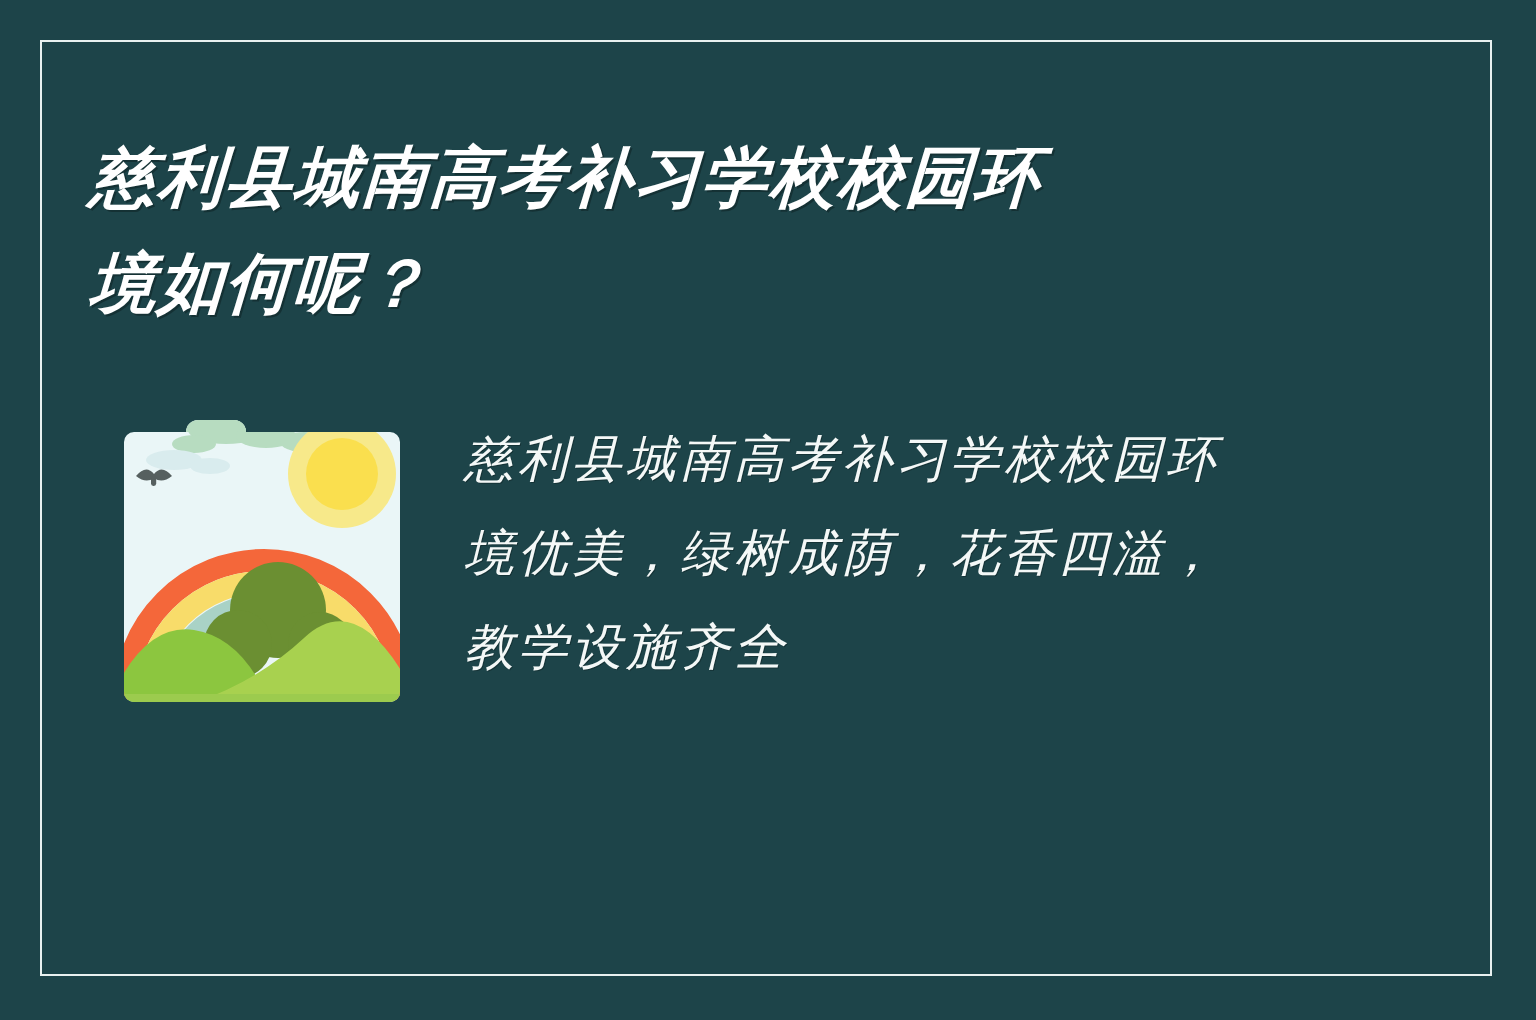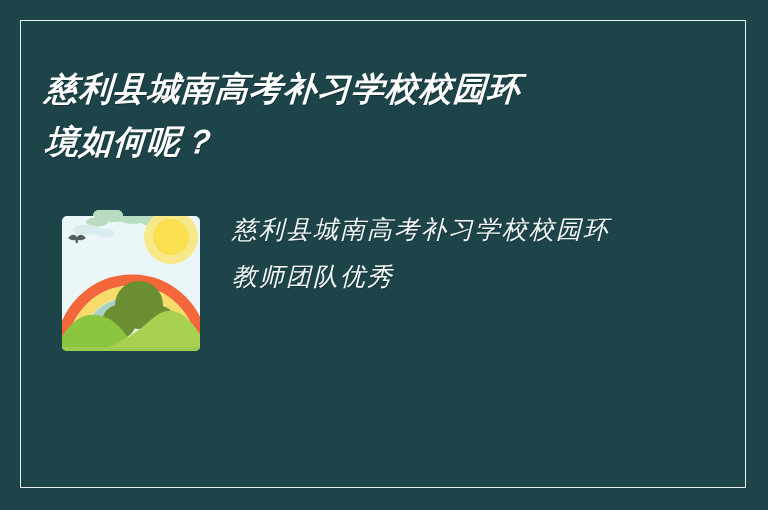--- a/index.html
+++ b/index.html
@@ -143,16 +143,17 @@
         <path d="M-5 157 q18 -46 45 -42 q26 4 40 42 z" fill="#8cc63f"></path>
         <path d="M20 157 q45 -10 75 -38 q30 -28 60 38 z" fill="#a8d14f"></path>
 
         <rect x="0" y="147" width="150" height="10" fill="#9ccb4e"></rect>
       </g>
     </svg>
   </div>
 
   <div id="body-copy">
     <div class="body-line">慈利县城南高考补习学校校园环</div>
-    <div class="body-line">教师团队优秀</div>
+    <div class="body-line">境优美，绿树成荫，花香四溢，</div>
+    <div class="body-line">教学设施齐全</div>
   </div>
 
 </div>
 
 </body></html>

